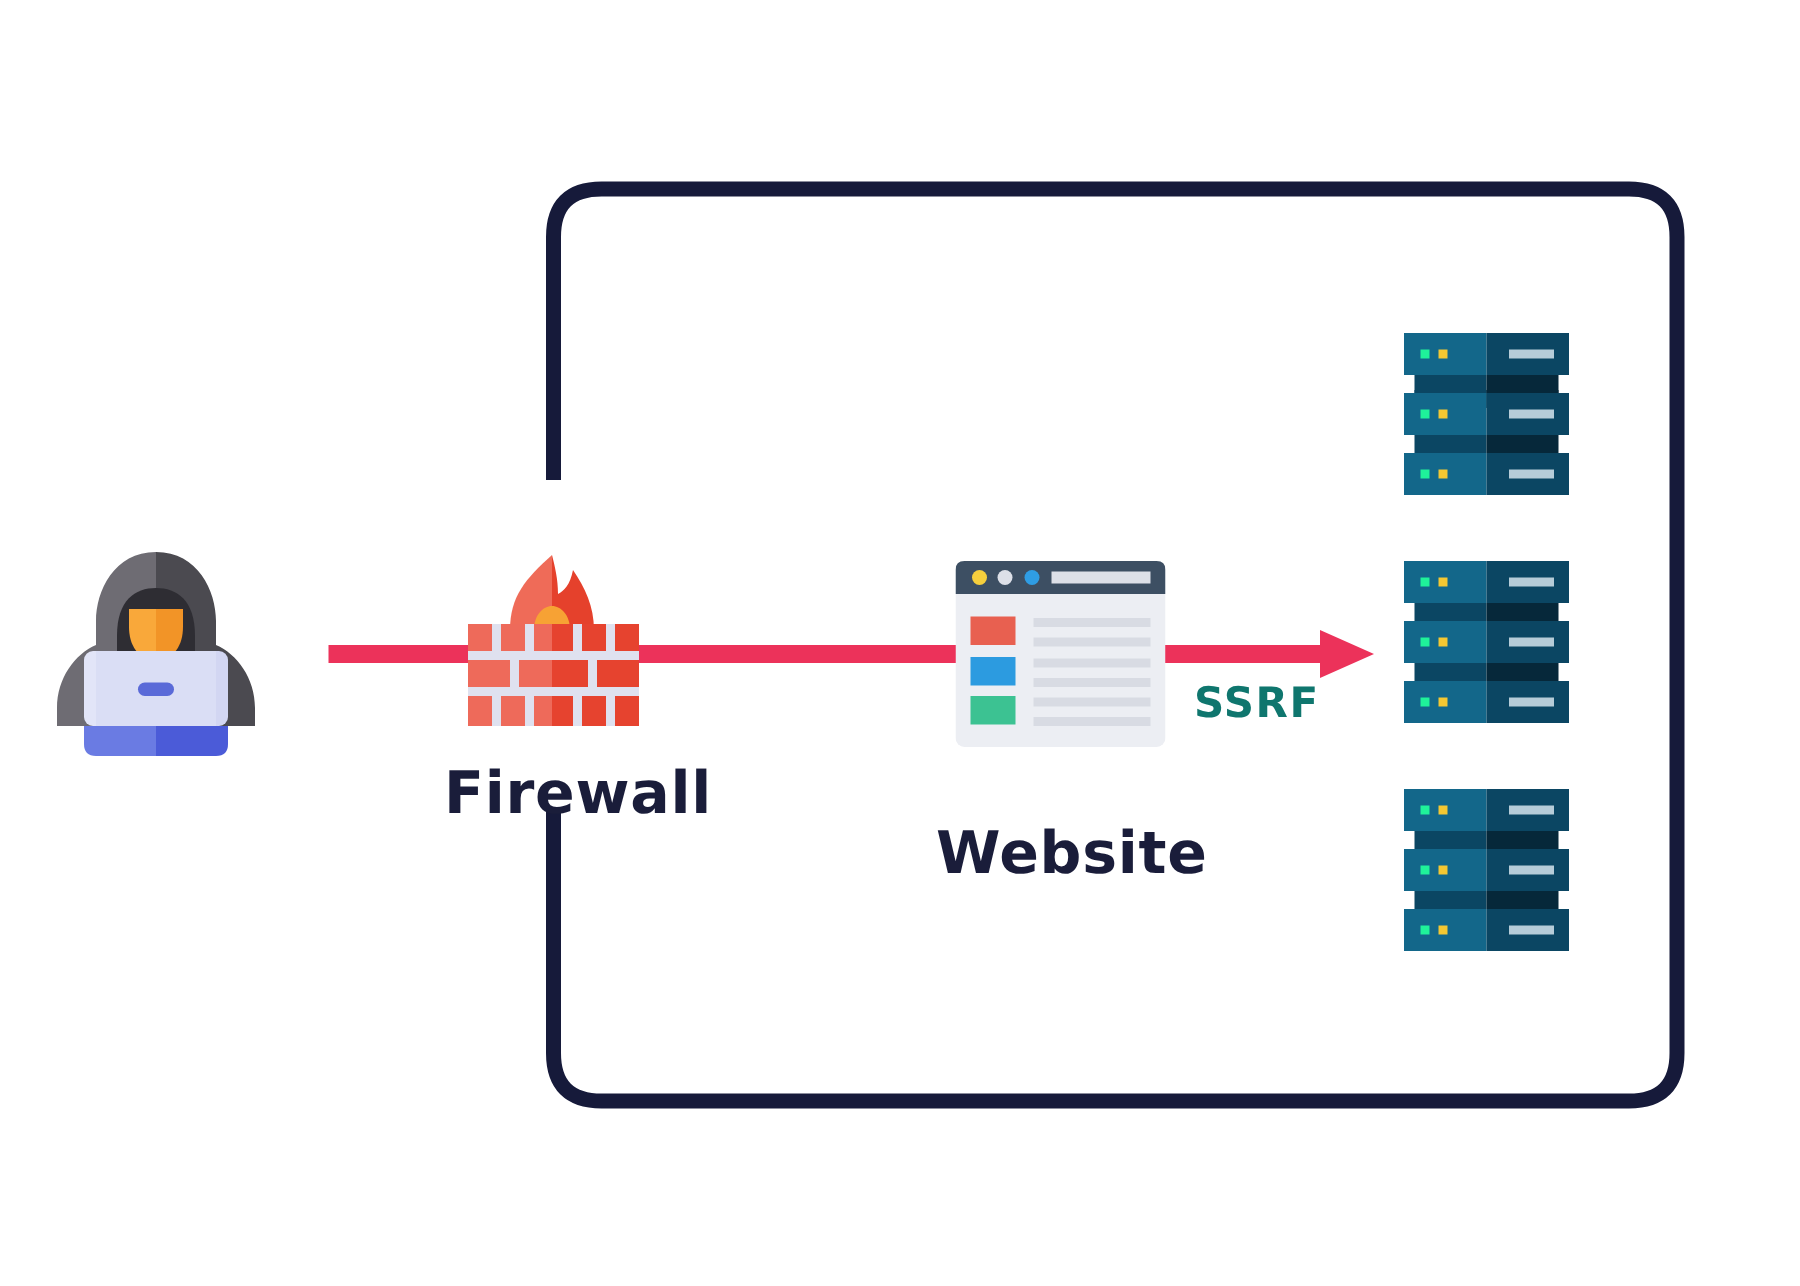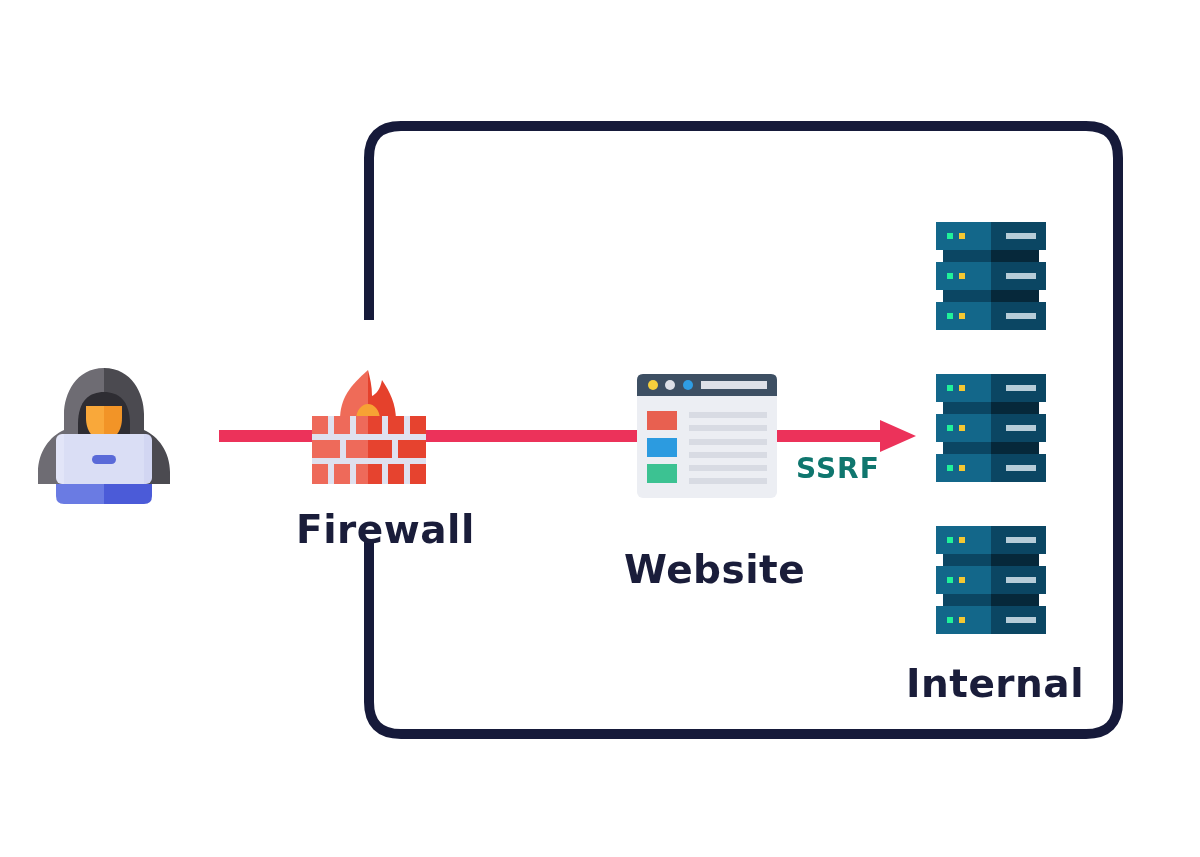--- a/index.html
+++ b/index.html
@@ -174,14 +174,13 @@
     <rect x="11" y="51" width="6" height="6" fill="#1ff29a"></rect>
       <rect x="23" y="51" width="6" height="6" fill="#f4c832"></rect>
       <rect x="70" y="51" width="30" height="6" fill="#b6ccd8"></rect>
     <rect x="11" y="91" width="6" height="6" fill="#1ff29a"></rect>
       <rect x="23" y="91" width="6" height="6" fill="#f4c832"></rect>
       <rect x="70" y="91" width="30" height="6" fill="#b6ccd8"></rect>
   </svg>
 </div>
 
 <div class="label" style="left:906px;top:638px;width:170px;">
-  <div>Internal</div>
 </div>
 
 </body></html>

